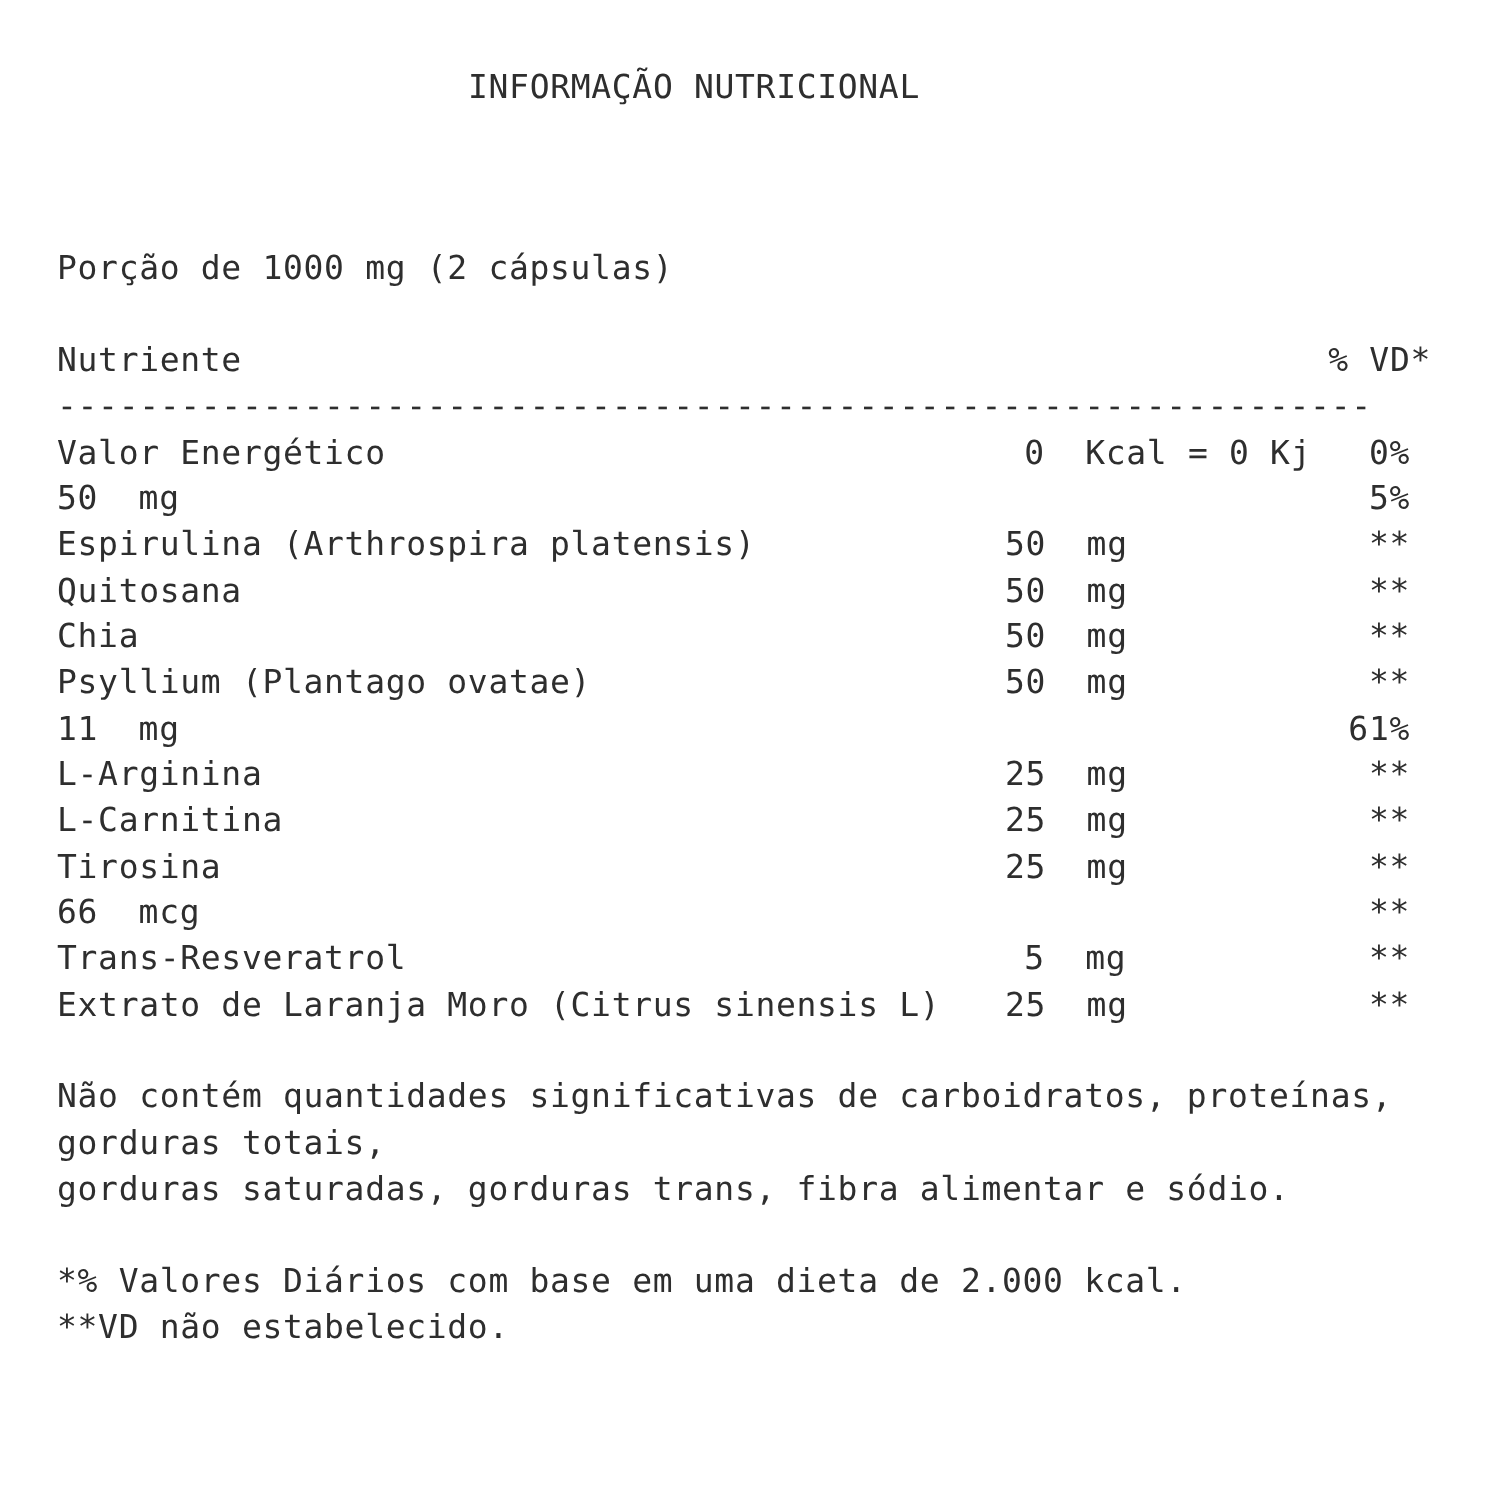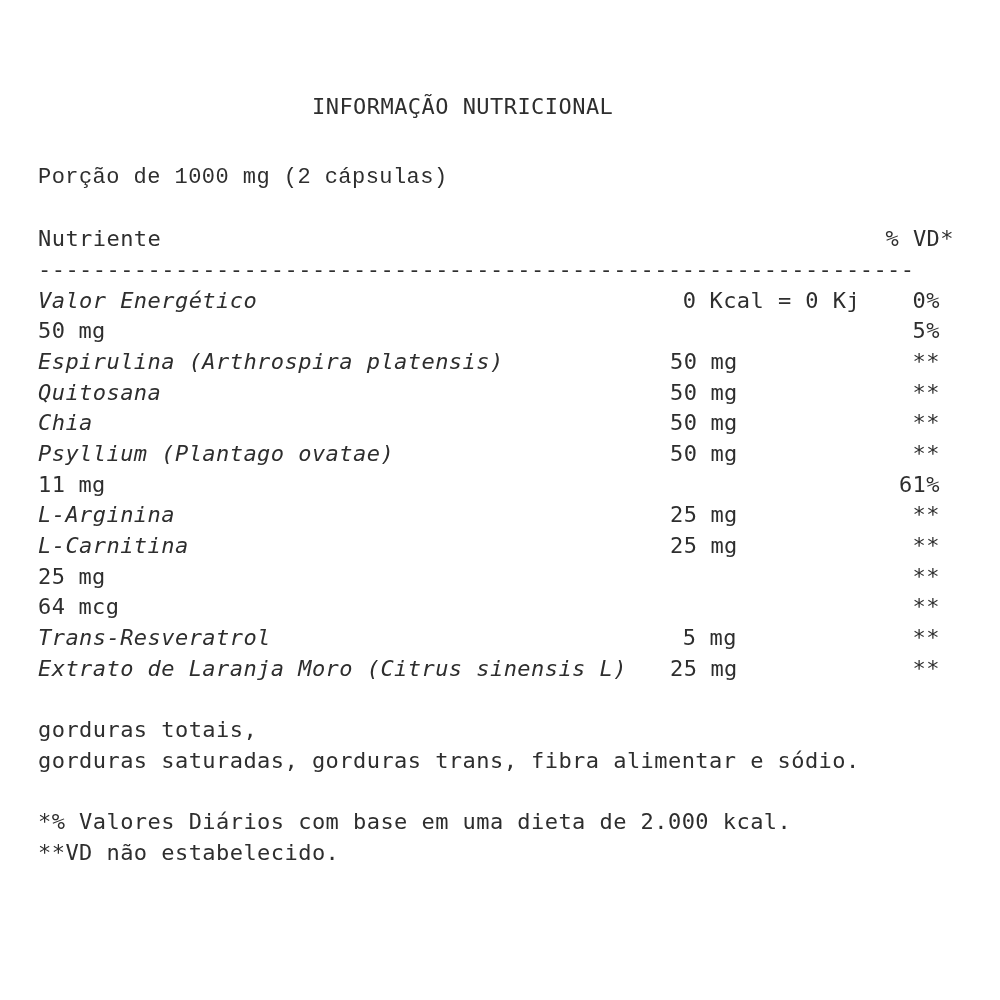--- a/index.html
+++ b/index.html
@@ -9,43 +9,43 @@
   }
   body {
     width: 1000px;
     height: 1000px;
     overflow: hidden;
   }
   .doc {
     box-sizing: border-box;
     width: 1000px;
     height: 1000px;
-    padding: 92px 60px 0 38px;
+    padding: 44px 60px 0 38px;
     font-family: "DejaVu Sans Mono", "Liberation Mono", monospace;
     font-size: 22px;
     line-height: 30.7px;
     letter-spacing: 0.45px;
     color: var(--text, #2e2e2e);
   }
   .line { white-space: nowrap; }
   .title {
     text-indent: 274px;
     white-space: nowrap;
   }
   .gap1 { margin-top: 30.7px; }
-  .gap2 { margin-top: 40px; font-family: Liberation Mono, monospace; }
+  .gap2 { margin-top: 90px; }
   .hdr { display: flex; }
   .h-name { flex: 1; white-space: nowrap; }
   .h-qty { white-space: nowrap; }
   .h-vd { margin-left: 16px; margin-right: -14px; white-space: nowrap; }
   .sep { white-space: pre; overflow: hidden; }
   .row { display: flex; height: 30.7px; }
-  .c-name { flex: 0 0 632px; white-space: nowrap; font-style: italic; }
+  .c-name { flex: 0 0 632px; white-space: nowrap; }
   .c-amt { flex: 0 0 2ch; text-align: right; white-space: pre; }
-  .c-unit { margin-left: 13px; white-space: nowrap; }
+  .c-unit { margin-left: 27px; white-space: nowrap; }
   .c-vd { margin-left: auto; white-space: nowrap; }
 </style>
 </head>
 <body>
 
 <div class="doc">
 
   <div class="line title">INFORMAÇÃO NUTRICIONAL</div>
 
   <div class="line gap2">Porção de 1000 mg (2 cápsulas)</div>
@@ -114,27 +114,28 @@
       </div>
 
       <div class="row">
         <div class="c-name">L-Carnitina</div>
         <div class="c-amt">25</div>
         <div class="c-unit">mg</div>
         <div class="c-vd">**</div>
       </div>
 
       <div class="row">
+        <div class="c-name">Tirosina</div>
         <div class="c-amt">25</div>
         <div class="c-unit">mg</div>
         <div class="c-vd">**</div>
       </div>
 
       <div class="row">
-        <div class="c-amt">64</div>
+        <div class="c-amt">66</div>
         <div class="c-unit">mcg</div>
         <div class="c-vd">**</div>
       </div>
 
       <div class="row">
         <div class="c-name">Trans-Resveratrol</div>
         <div class="c-amt">5</div>
         <div class="c-unit">mg</div>
         <div class="c-vd">**</div>
       </div>
@@ -142,20 +143,21 @@
       <div class="row">
         <div class="c-name">Extrato de Laranja Moro (Citrus sinensis L)</div>
         <div class="c-amt">25</div>
         <div class="c-unit">mg</div>
         <div class="c-vd">**</div>
       </div>
     </div>
 
   <div class="gap1">
 
+      <div class="line">Não contém quantidades significativas de carboidratos, proteínas,</div>
 
       <div class="line">gorduras totais,</div>
 
       <div class="line">gorduras saturadas, gorduras trans, fibra alimentar e sódio.</div>
     </div>
 
   <div class="gap1">
 
       <div class="line">*% Valores Diários com base em uma dieta de 2.000 kcal.</div>
 

